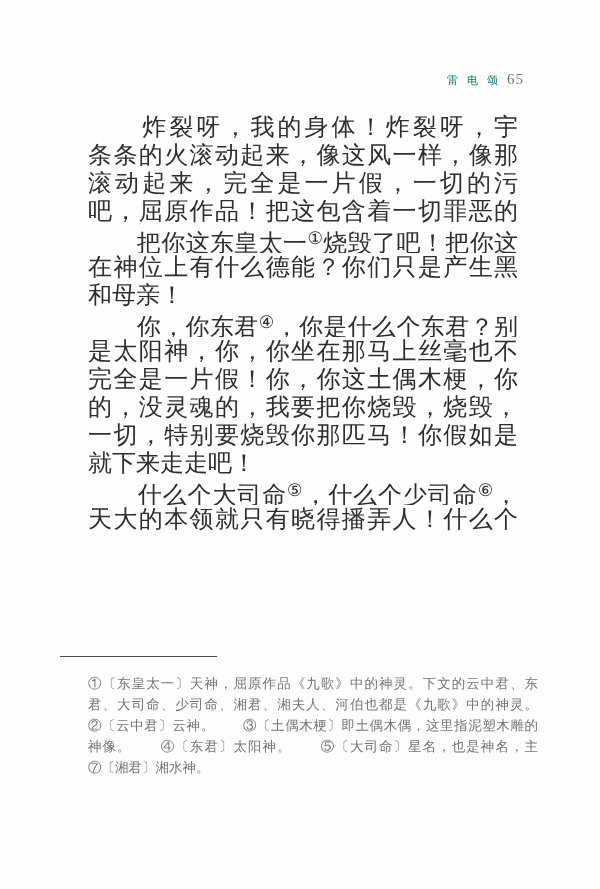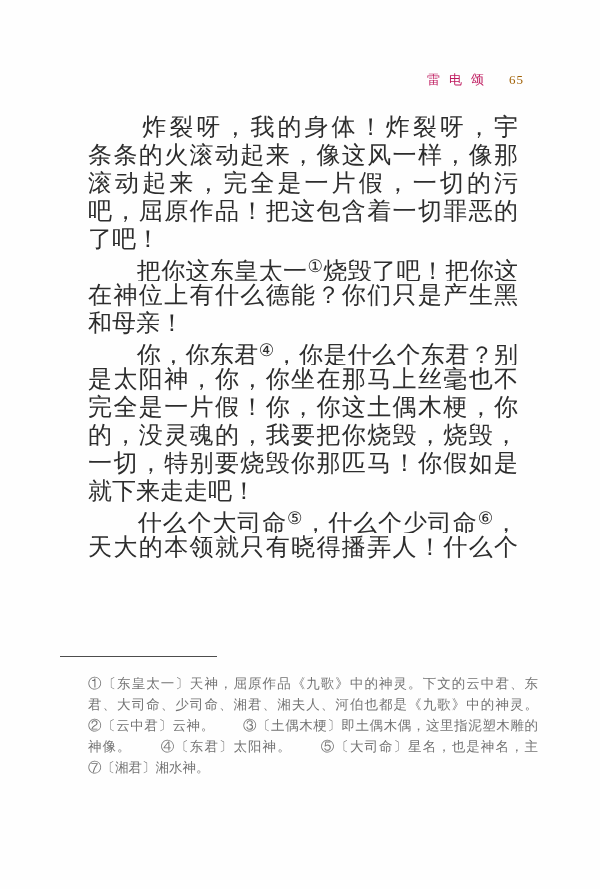--- a/index.html
+++ b/index.html
@@ -19,29 +19,28 @@
   
   .header {
     position: absolute;
     top: 70px;
     left: 0;
     right: 76px;
     text-align: right;
     white-space: nowrap;
   }
   .htitle {
-    font-size: 13px;
+    font-size: 11px;
     letter-spacing: 9px;
-    color: #be185d;
+    color: #0f766e;
   }
   .pnum {
-    font-size: 13px;
-    margin-left: 16px;
+    font-size: 15px;
     letter-spacing: 1px;
-    color: #a16207;
+    color: #737373;
   }
   
   .main {
     position: absolute;
     left: 88px;
     top: 113px;
     width: 430px;
     font-size: 24px;
     line-height: 28px;
   }
@@ -98,21 +97,20 @@
   <div class="header">
     <span class="htitle">雷电颂</span><span class="pnum">65</span>
   </div>
 
   <div class="main" id="main-text">
       <div class="paragraph">
         <div class="line">　　炸裂呀，我的身体！炸裂呀，宇宙！让那赤</div>
         <div class="line">条条的火滚动起来，像这风一样，像那海一样，</div>
         <div class="line">滚动起来，完全是一片假，一切的污秽，烧毁了</div>
         <div class="line">吧，屈原作品！把这包含着一切罪恶的黑暗烧毁</div>
-        <div class="line short">了吧！</div>
       </div>
       <div class="paragraph">
         <div class="line">　　把你这东皇太一<span class="ref">①</span>烧毁了吧！把你这云中</div>
         <div class="line">在神位上有什么德能？你们只是产生黑暗的父亲</div>
         <div class="line short">和母亲！</div>
       </div>
       <div class="paragraph">
         <div class="line">　　你，你东君<span class="ref">④</span>，你是什么个东君？别人说你</div>
         <div class="line">是太阳神，你，你坐在那马上丝毫也不能驰骋。</div>
         <div class="line">完全是一片假！你，你这土偶木梗，你这没心肝</div>

